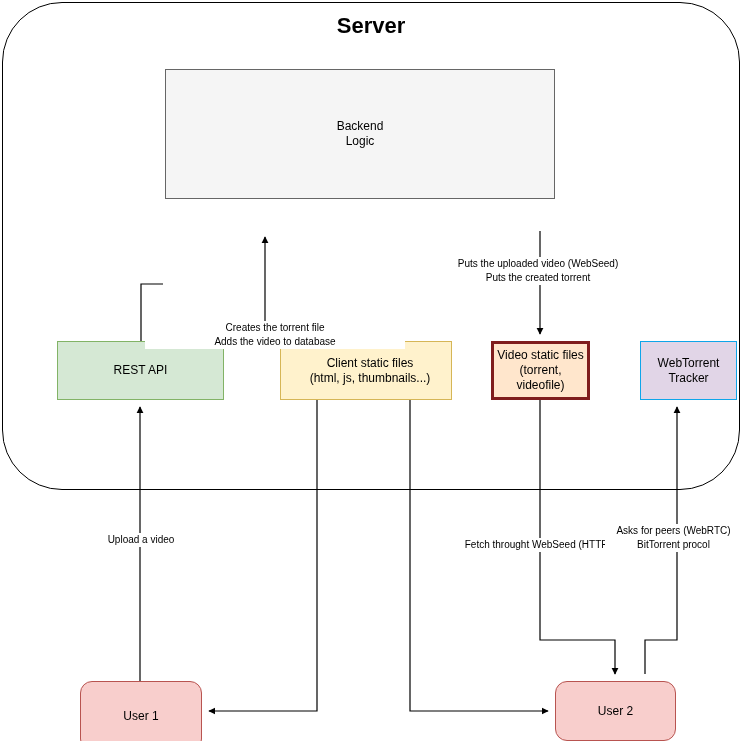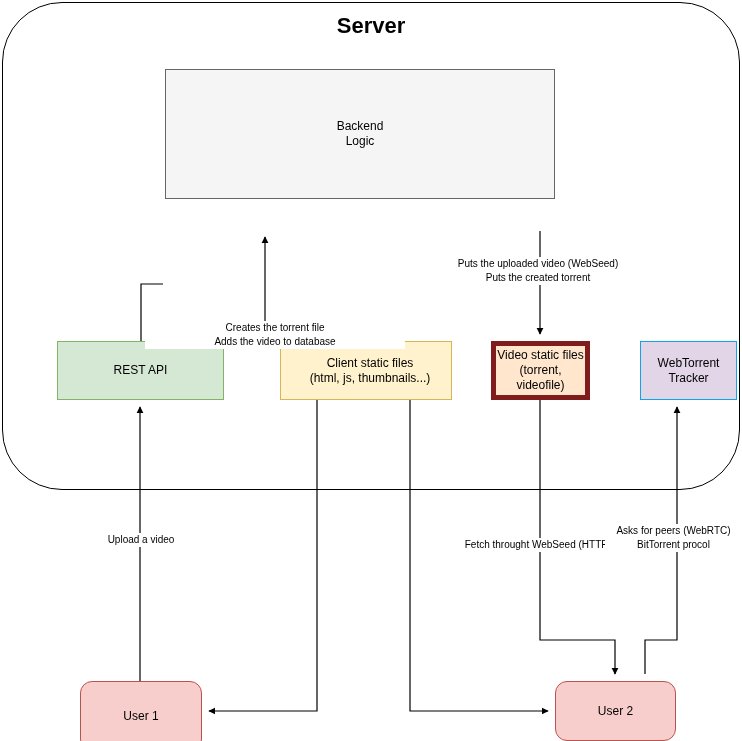--- a/index.html
+++ b/index.html
@@ -81,21 +81,21 @@
     height: 59px;
     border: 1px solid #d6b656;
     background: #fff2cc;
     padding-left: 8px;
   }
   #video-static-files {
     left: 491px;
     top: 341px;
     width: 99px;
     height: 59px;
-    border: 5px solid #7f1d1d;
+    border: 3px solid #7f1d1d;
     background: #ffe6cc;
   }
   #webtorrent-tracker {
     left: 627px;
     top: 341px;
     width: 97px;
     height: 59px;
     border: 1px solid #0ea5e9;
     background: #e1d5e7;
     margin-left: 13px;

